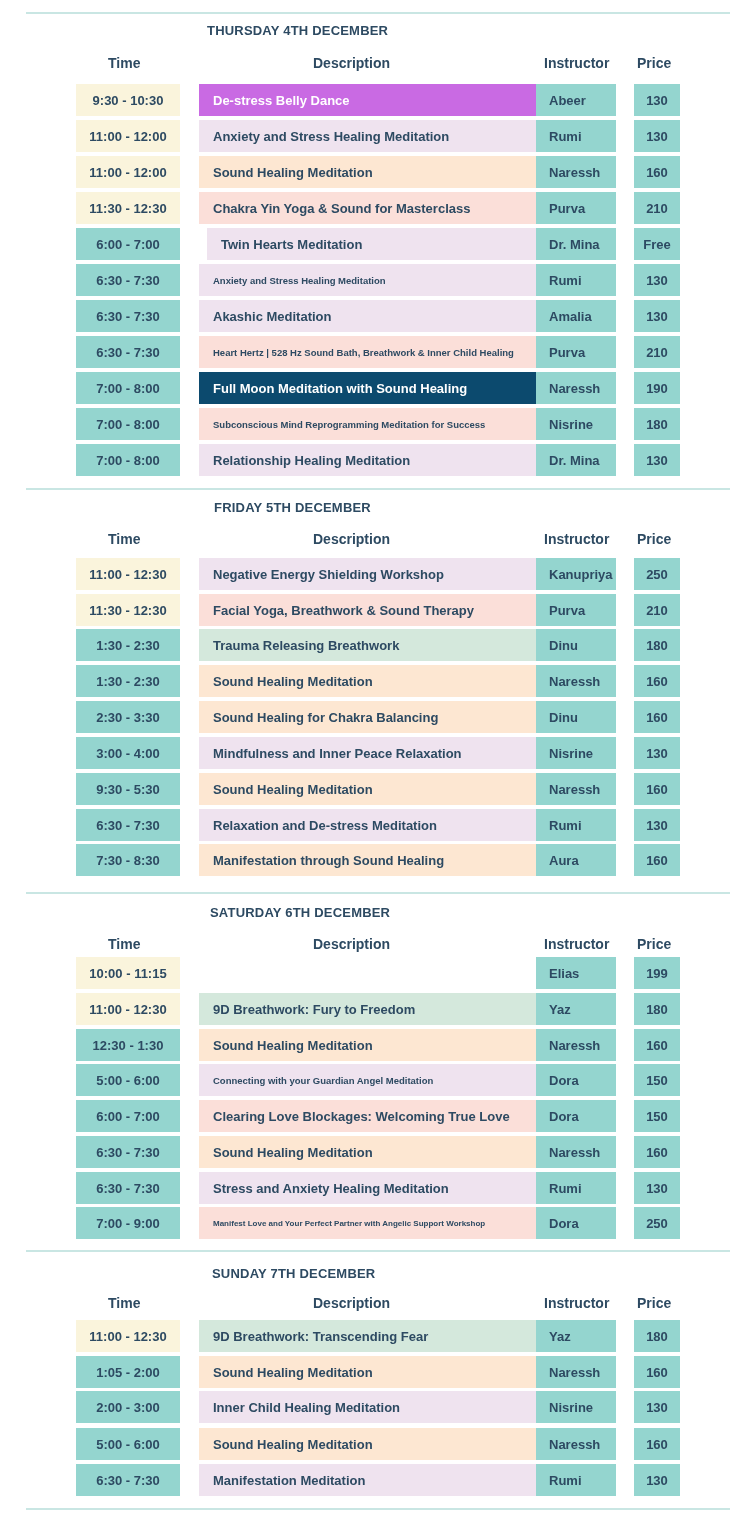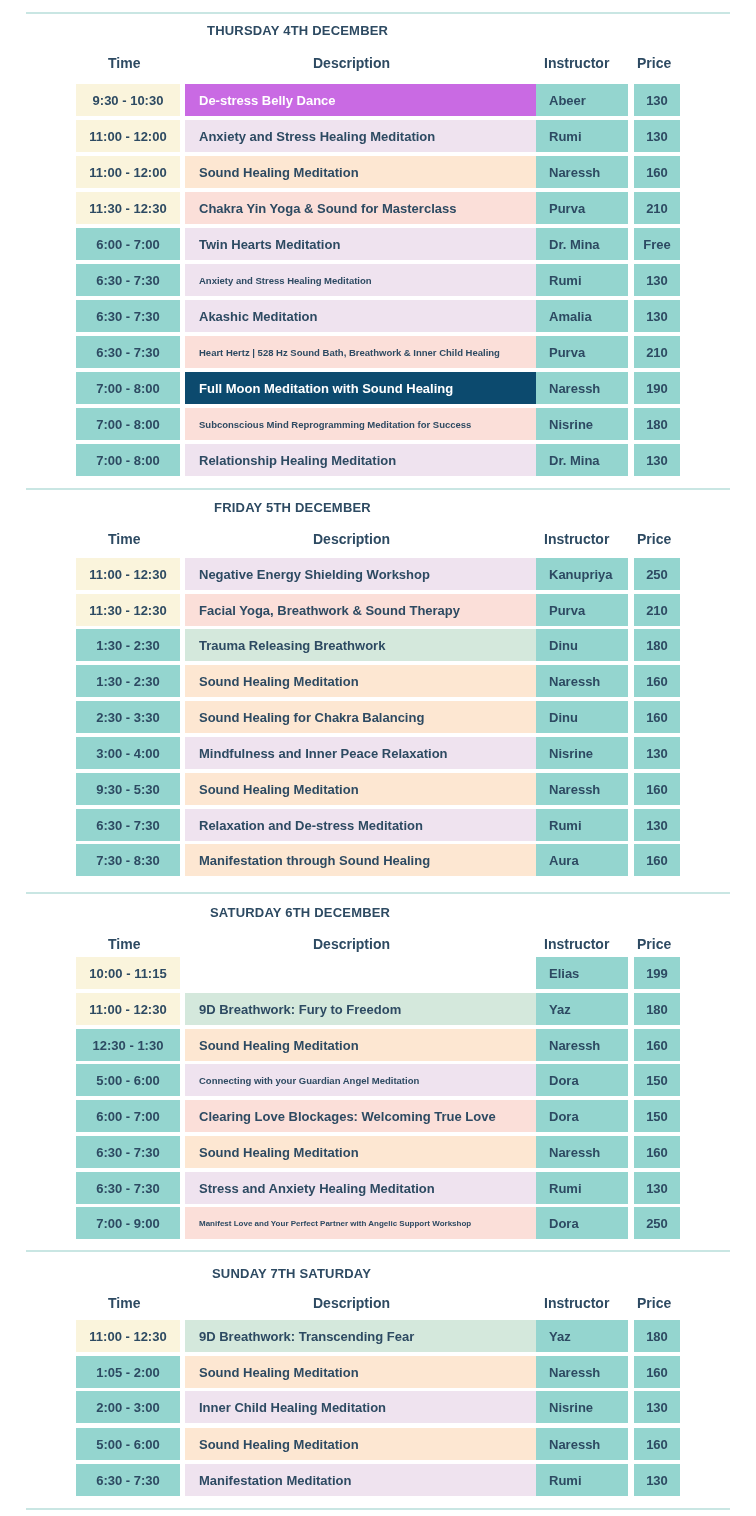--- a/index.html
+++ b/index.html
@@ -6,22 +6,22 @@
   body { width: 756px; height: 1516px; position: relative; overflow: hidden;
          font-family: "Liberation Sans", "DejaVu Sans", sans-serif; color: #2d4a62; }
   .divider { position: absolute; left: 26px; width: 704px; height: 2px; background: #c9e6e3; }
   .day { position: absolute; left: 0; width: 756px; }
   .day-title { position: absolute; font-weight: 700; font-size: 13px; color: #2d4a62; white-space: nowrap; letter-spacing: 0.2px; }
   .hdr { position: absolute; font-weight: 700; font-size: 14px; color: #2d4a62; white-space: nowrap; }
   .row { position: absolute; left: 0; width: 756px; height: 32px; }
   .cell { position: absolute; top: 0; height: 32px; display: flex; align-items: center; box-sizing: border-box;
           font-weight: 700; font-size: 13px; color: #2d4a62; white-space: nowrap; overflow: hidden; }
   .c-time { left: 76px; width: 104px; justify-content: center; }
-  .c-desc { left: 185px; width: 360px; padding-left: 14px; text-align: right; }
-  .c-inst { left: 536px; width: 92px; padding-left: 13px; background: #94d5cf; }
+  .c-desc { left: 199px; width: 360px; padding-left: 14px; text-align: right; }
+  .c-inst { left: 536px; width: 80px; padding-left: 13px; background: #94d5cf; }
   .c-price { left: 634px; width: 46px; justify-content: center; background: #94d5cf; }
   .small { font-size: 9.5px; }
   .xsmall { font-size: 8px; }
   .c-desc.purple { color: #ffffff; }
 </style>
 </head>
 <body>
 
 <div id="page">
     <div class="divider" style="top: 12px;"></div>
@@ -50,21 +50,21 @@
         <div class="cell c-price">160</div>
       </div>
       <div class="row" style="top: 192px;">
         <div class="cell c-time" style="background: rgb(250, 244, 220);">11:30 - 12:30</div>
         <div class="cell c-desc" style="background: rgb(251, 223, 217);">Chakra Yin Yoga &amp; Sound for Masterclass</div>
         <div class="cell c-inst">Purva</div>
         <div class="cell c-price">210</div>
       </div>
       <div class="row" style="top: 228px;">
         <div class="cell c-time" style="background: rgb(148, 213, 207);">6:00 - 7:00</div>
-        <div class="cell c-desc" style="background: rgb(239, 227, 239);">Twin Hearts Meditation</div>
+        <div class="cell c-desc" style="background: rgb(239, 227, 239); margin-left: 8px;">Twin Hearts Meditation</div>
         <div class="cell c-inst">Dr. Mina</div>
         <div class="cell c-price">Free</div>
       </div>
       <div class="row" style="top: 264px;">
         <div class="cell c-time" style="background: rgb(148, 213, 207);">6:30 - 7:30</div>
         <div class="cell c-desc small" style="background: rgb(239, 227, 239);">Anxiety and Stress Healing Meditation</div>
         <div class="cell c-inst">Rumi</div>
         <div class="cell c-price">130</div>
       </div>
       <div class="row" style="top: 300px;">
@@ -210,21 +210,21 @@
       </div>
       <div class="row" style="top: 1207px;">
         <div class="cell c-time" style="background: rgb(148, 213, 207);">7:00 - 9:00</div>
         <div class="cell c-desc xsmall" style="background: rgb(251, 223, 217);">Manifest Love and Your Perfect Partner with Angelic Support Workshop</div>
         <div class="cell c-inst">Dora</div>
         <div class="cell c-price">250</div>
       </div>
     </div>
     <div class="divider" style="top: 1250px;"></div>
     <div class="day">
-      <div class="day-title" style="left: 212px; top: 1266px;">SUNDAY 7TH SATURDAY</div>
+      <div class="day-title" style="left: 212px; top: 1266px;">SUNDAY 7TH DECEMBER</div>
       <div class="hdr" style="left: 108px; top: 1295px;">Time</div>
       <div class="hdr" style="left: 313px; top: 1295px;">Description</div>
       <div class="hdr" style="left: 544px; top: 1295px;">Instructor</div>
       <div class="hdr" style="left: 637px; top: 1295px;">Price</div>
       <div class="row" style="top: 1320px;">
         <div class="cell c-time" style="background: rgb(250, 244, 220);">11:00 - 12:30</div>
         <div class="cell c-desc" style="background: rgb(212, 232, 220);">9D Breathwork: Transcending Fear</div>
         <div class="cell c-inst">Yaz</div>
         <div class="cell c-price">180</div>
       </div>

